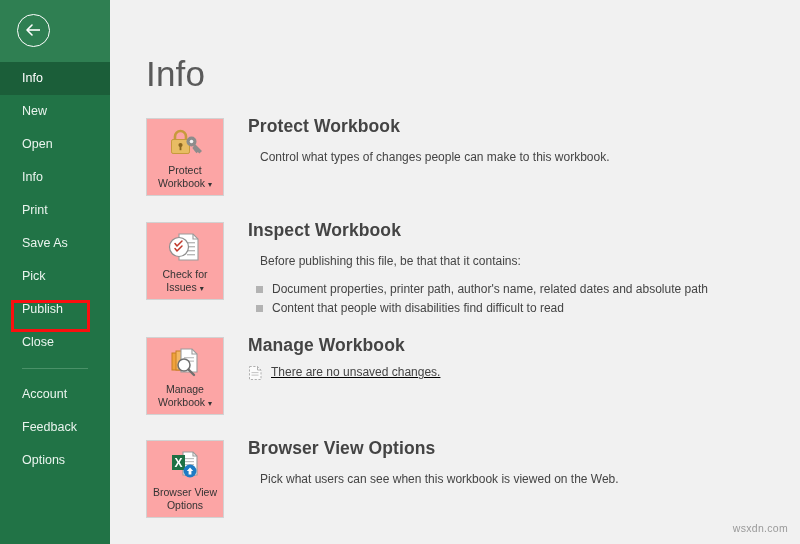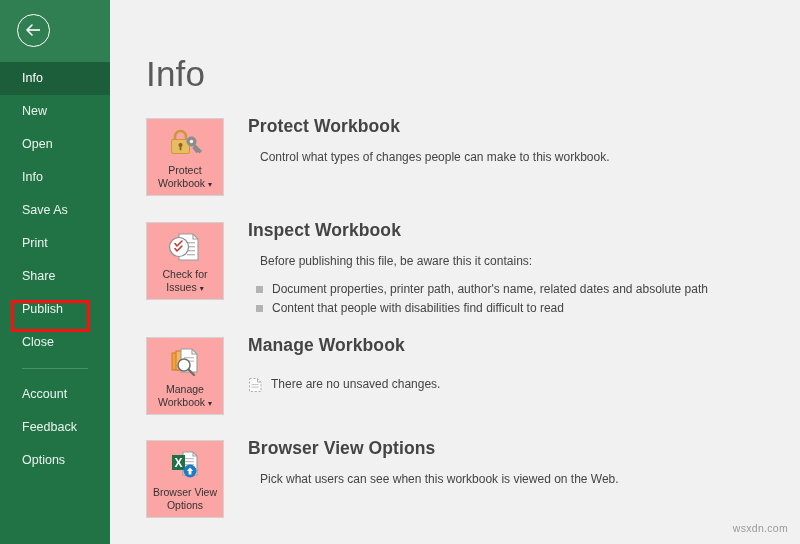--- a/index.html
+++ b/index.html
@@ -77,21 +77,21 @@
   .sec-text{font-size:12px;color:#444;line-height:16px;margin:12px;}
   ul.bullets{list-style:none;margin:4px 0 4px 0;padding:0;}
   ul.bullets li{
     position:relative;padding-left:24px;font-size:12px;color:#444;
     line-height:16px;margin-bottom:3px;
   }
   ul.bullets li:before{
     content:"";position:absolute;left:8px;top:5px;width:7px;height:7px;
     background:#b3b3b3;
   }
-  .inline-note{display:flex;align-items:flex-start;gap:8px;margin-top:20px;}
+  .inline-note{display:flex;align-items:flex-start;gap:8px;margin-top:8px;text-decoration:underline;}
   .inline-note .ico{flex:0 0 auto;margin-top:1px;}
   .inline-note .txt{font-size:12px;color:#444;line-height:16px;}
   .watermark{
     position:absolute;right:12px;bottom:10px;
     font-size:10.5px;color:#9a9a9a;letter-spacing:.3px;
   }
 </style>
 </head>
 <body>
 
@@ -114,27 +114,27 @@
       <div class="nav-item">
         <span>New</span>
       </div>
       <div class="nav-item">
         <span>Open</span>
       </div>
       <div class="nav-item">
         <span>Info</span>
       </div>
       <div class="nav-item">
+        <span>Print</span>
+      </div>
+      <div class="nav-item">
         <span>Save As</span>
       </div>
       <div class="nav-item">
-        <span>Print</span>
-      </div>
-      <div class="nav-item">
-        <span>Share</span>
+        <span>Pick</span>
       </div>
       <div class="nav-item">
         <span>Publish</span>
       </div>
       <div class="nav-item">
         <span>Close</span>
       </div>
 
       <div class="nav-sep"></div>
 
@@ -189,21 +189,21 @@
             <rect x="22" y="24" width="8" height="1.4" fill="#b8b8b8"></rect>
             <circle cx="14" cy="17" r="9.5" fill="#ffffff" stroke="#8f8f8f" stroke-width="1.2"></circle>
             <path d="M10 13.5 L12 16 L17 11" stroke="#c0392b" stroke-width="1.5" fill="none" stroke-linecap="round" stroke-linejoin="round"></path>
             <path d="M10 18.5 L12 21 L17 16" stroke="#c0392b" stroke-width="1.5" fill="none" stroke-linecap="round" stroke-linejoin="round"></path>
           </svg>
         </span>
         <span class="cap">Check for<br>Issues <span style="font-size:8px;">▾</span></span>
       </div>
       <div class="sec-body">
         <h2 class="sec-head">Inspect Workbook</h2>
-        <p class="sec-text">Before publishing this file, be aware this it contains:</p>
+        <p class="sec-text">Before publishing this file, be that that it contains:</p>
         <ul class="bullets">
           <li>Document properties, printer path, author's name, related dates and absolute path</li>
           <li>Content that people with disabilities find difficult to read</li>
         </ul>
       </div>
     </div>
 
     <div class="section" style="top:337px;">
       <div class="tile">
         <span class="glyph">

